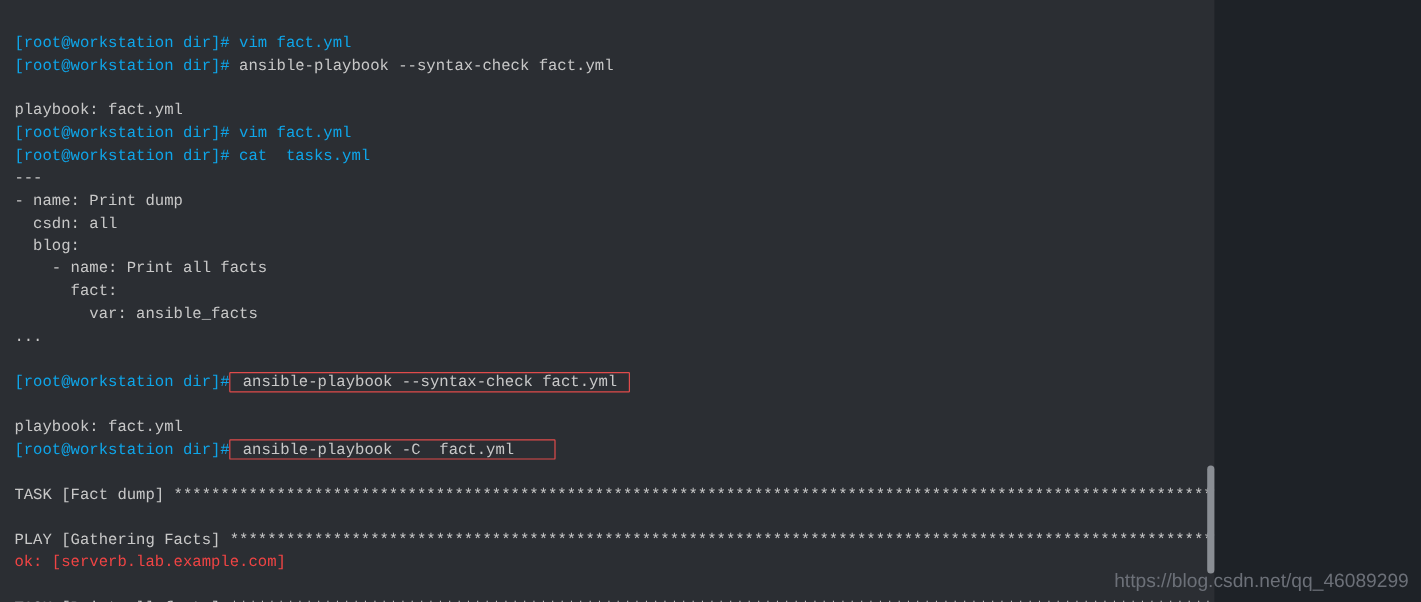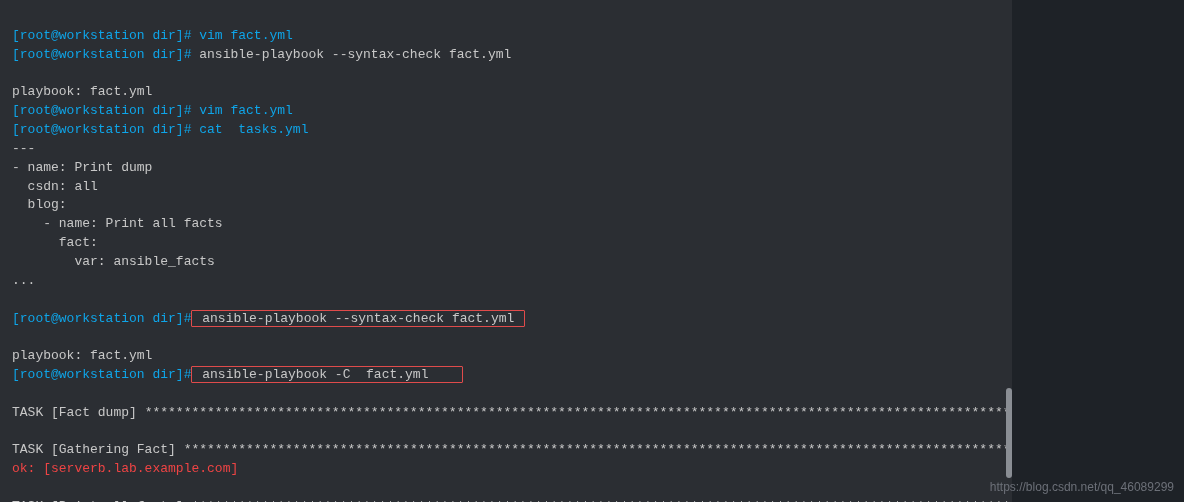--- a/index.html
+++ b/index.html
@@ -45,21 +45,21 @@
       width: 6px;
       height: 90px;
       background: #8a8e94;
       border-radius: 3px;
     }
     .watermark {
       position: absolute;
       right: 10px;
       bottom: 6px;
       color: #6c7078;
-      font-size: 12px;
+      font-size: 16px;
       font-family: Arial, sans-serif;
     }
   </style>
 </head>
 <body>
 
 <div class="terminal">
 <span class="prompt">[root@workstation dir]# vim fact.yml</span>
 <span class="prompt">[root@workstation dir]# </span><span class="cmd">ansible-playbook --syntax-check fact.yml</span>
 <span></span>
@@ -75,21 +75,21 @@
 <span>        var: ansible_facts</span>
 <span>...</span>
 <span></span>
 <span class="prompt">[root@workstation dir]#</span><span class="hl-red"> ansible-playbook --syntax-check fact.yml </span>
 <span></span>
 <span>playbook: fact.yml</span>
 <span class="prompt">[root@workstation dir]#</span><span class="hl-red"> ansible-playbook -C  fact.yml    </span>
 <span></span>
 <span>TASK [Fact dump] </span><span class="stars">*************************************************************************************************************************************************</span>
 <span></span>
-<span>TASK [Gathering Fact] </span><span class="stars">*******************************************************************************************************************************************</span>
+<span>PLAY [Gathering Facts] </span><span class="stars">*******************************************************************************************************************************************</span>
 <span class="ok">ok: [serverb.lab.example.com]</span>
 <span></span>
 <span>TASK [Print all facts] </span><span class="stars">*******************************************************************************************************************************************</span>
 
     
 
 
 
 
 

